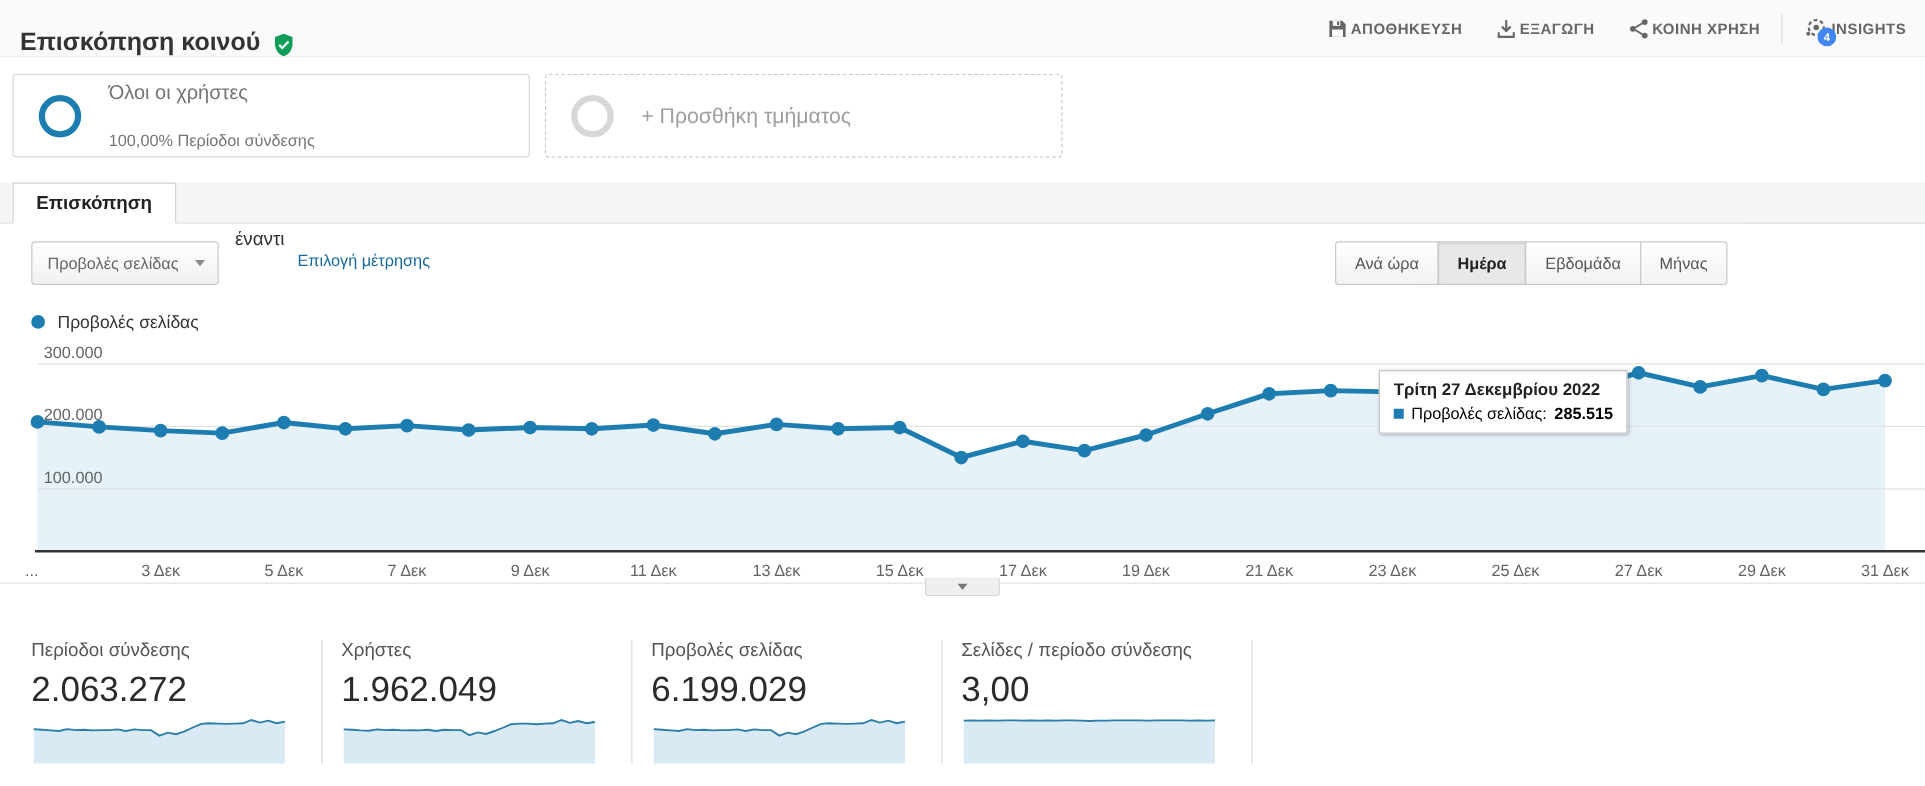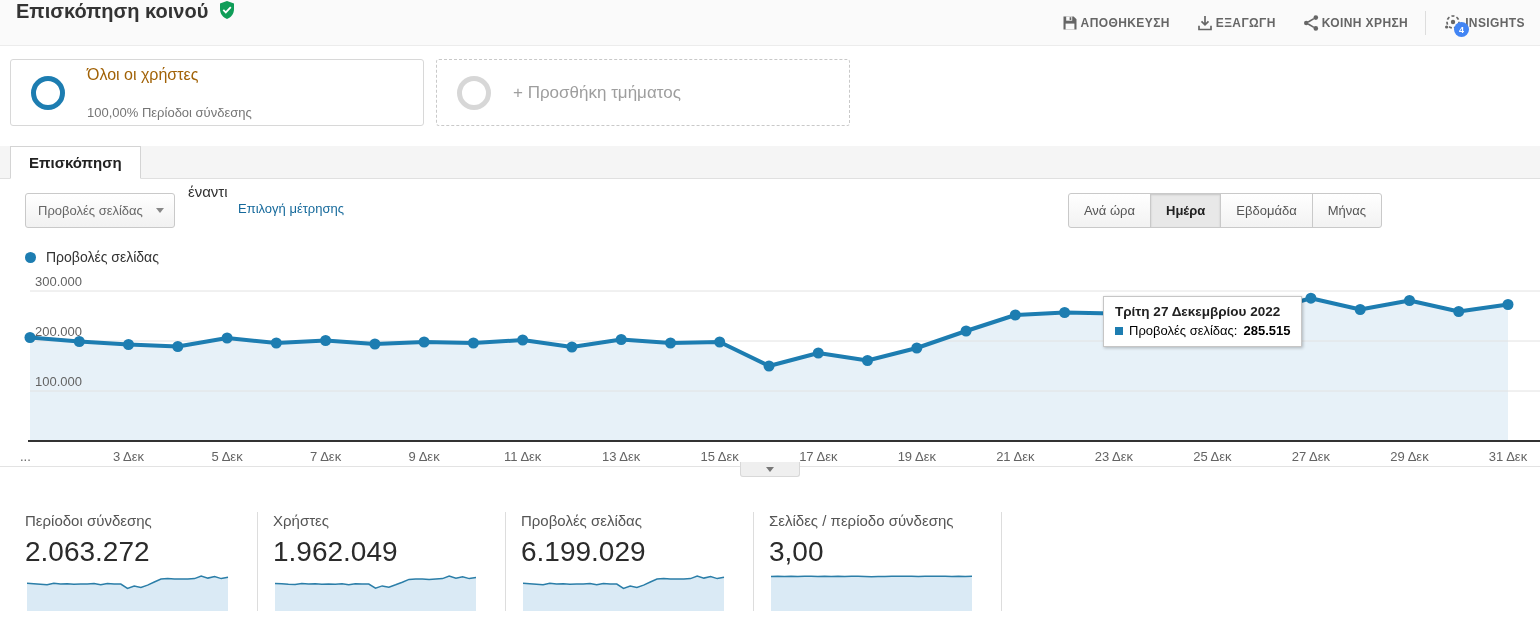--- a/index.html
+++ b/index.html
@@ -3,39 +3,39 @@
 <meta charset="utf-8">
 <style>
   * { margin:0; padding:0; box-sizing:border-box; }
   html,body { width:1540px; height:629px; background:#fff; overflow:hidden;
     font-family:"Liberation Sans", sans-serif; color:#333; }
   .page { position:relative; width:1540px; height:629px; }
 
   
   .header { position:absolute; top:0; left:0; width:1540px; height:46px;
     background:#fafafa; border-bottom:1px solid #ececec; }
-  .title-wrap { position:absolute; left:16px; top:0; height:46px; display:flex; align-items:flex-start; gap:9px; }
+  .title-wrap { position:absolute; left:16px; top:0; height:46px; display:flex; align-items:flex-end; gap:9px; }
   .page-title { font-size:20px; font-weight:bold; color:#333; }
   .actions { position:absolute; right:2px; top:0; height:46px; display:flex; align-items:center; }
   .action-btn { display:flex; align-items:center; gap:2px; border:none; background:none; cursor:pointer;
     font-family:inherit; font-size:12px; font-weight:bold; color:#666; letter-spacing:.4px; padding:0 13px; height:46px; }
   .action-divider { width:1px; height:24px; background:#ddd; margin:0 4px; }
   .insights-iconwrap { position:relative; width:20px; height:20px; }
   .badge { position:absolute; right:-6px; bottom:-4px; width:15px; height:15px; border-radius:50%;
     background:#4285f4; color:#fff; font-size:9px; font-weight:bold; display:flex; align-items:center; justify-content:center; }
 
   
   .segments { position:absolute; top:46px; left:0; width:1540px; height:100px; background:#fff; }
   .segment-card { position:absolute; top:13px; width:414px; height:67px; border:1px solid #d8d8d8;
     border-radius:3px; background:#fff; display:flex; align-items:center; cursor:pointer; }
   .segment-card.all-users { left:10px; }
   .segment-card.add { left:436px; border:1px dashed #c9c9c9; }
   .ring { width:34px; height:34px; border-radius:50%; border:5px solid #1d7db1; margin:0 22px 0 20px; flex:none; }
   .ring.gray { border-color:#d7d7d7; }
-  .seg-title { font-size:16px; color:#a16207; margin-bottom:21px; }
+  .seg-title { font-size:16px; color:#737373; margin-bottom:21px; }
   .seg-sub { font-size:13px; color:#757575; }
   .seg-add-label { font-size:17px; color:#9e9e9e; }
   .datebox { position:absolute; right:8px; top:12px; width:252px; padding-bottom:10px;
     border-bottom:1px solid #cfcfcf; display:flex; justify-content:flex-end; align-items:center; gap:10px; cursor:pointer; }
   .date-text { font-size:17px; color:#333; }
   .caret-down { width:0; height:0; border-left:5px solid transparent; border-right:5px solid transparent; border-top:6px solid #757575; }
 
   
   .tabstrip { position:absolute; top:146px; left:0; width:1540px; height:33px;
     background:#f5f5f5; border-bottom:1px solid #e0e0e0; }

